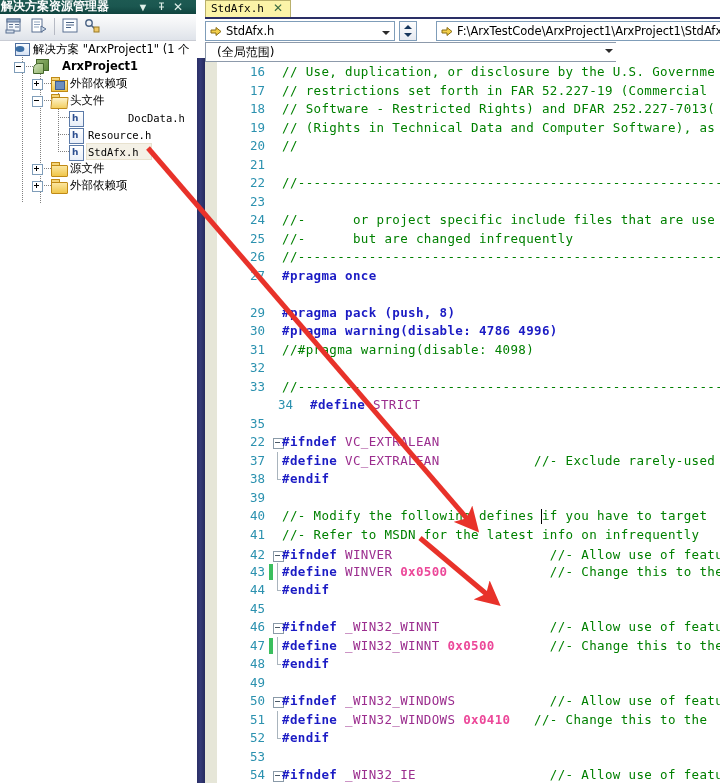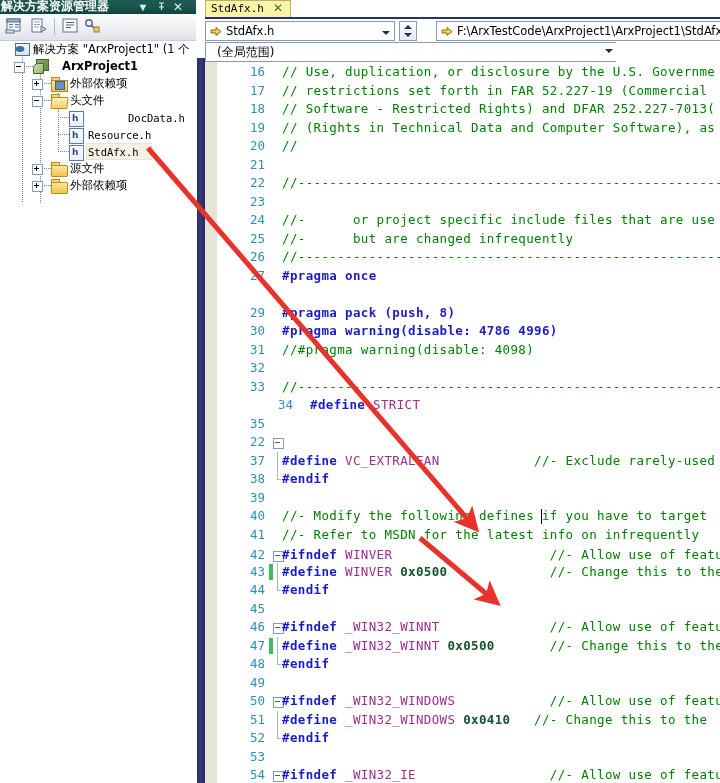--- a/index.html
+++ b/index.html
@@ -460,21 +460,21 @@
     top: 0;
     font-family: "DejaVu Sans Mono", monospace;
     font-size: 12.5px;
     line-height: 18.5px;
     letter-spacing: 0.35px;
     white-space: pre;
   }
   .c-comment { color: #008000; }
   .c-pre     { color: #1b1bc4; font-weight: bold; }
   .c-macro   { color: #9b2d8e; }
-  .c-num     { color: #14532d; font-weight: bold; }
+  .c-num     { color: #ec4899; font-weight: bold; }
   .c-plain   { color: #000000; }
   #caret {
     position: absolute;
     width: 1px;
     background: #000;
     height: 15px;
   }
   #editor-left-border {
     position: absolute; left: 0; top: 62px;
     width: 1px; height: 721px;
@@ -762,20 +762,21 @@
             <span class="lnum">34</span>
             <span class="ctext"><span class="c-pre">#define </span><span class="c-macro">STRICT</span></span>
           </div>
           <div class="crow" style="top: 352.5px;">
             <span class="lnum">35</span>
             <span class="ctext"></span>
           </div>
           <div class="crow" style="top: 371px;">
             <span class="lnum">22</span>
             <span class="fold-box"></span>
+            <span class="ctext"><span class="c-pre">#ifndef </span><span class="c-macro">VC_EXTRALEAN</span></span>
           </div>
           <div class="crow" style="top: 389.5px;">
             <span class="lnum">37</span>
             <span class="fold-stem" style="top: 0px; height: 18.5px;"></span>
             <span class="ctext"><span class="c-pre">#define </span><span class="c-macro">VC_EXTRALEAN</span><span class="c-plain">            </span><span class="c-comment">//- Exclude rarely-used</span></span>
           </div>
           <div class="crow" style="top: 408px;">
             <span class="lnum">38</span>
             <span class="fold-stem" style="top: 0px; height: 9px;"></span>
             <span style="position: absolute; left: 72px; top: 9px; width: 4px; height: 1px; background: rgb(169, 180, 189);"></span>

